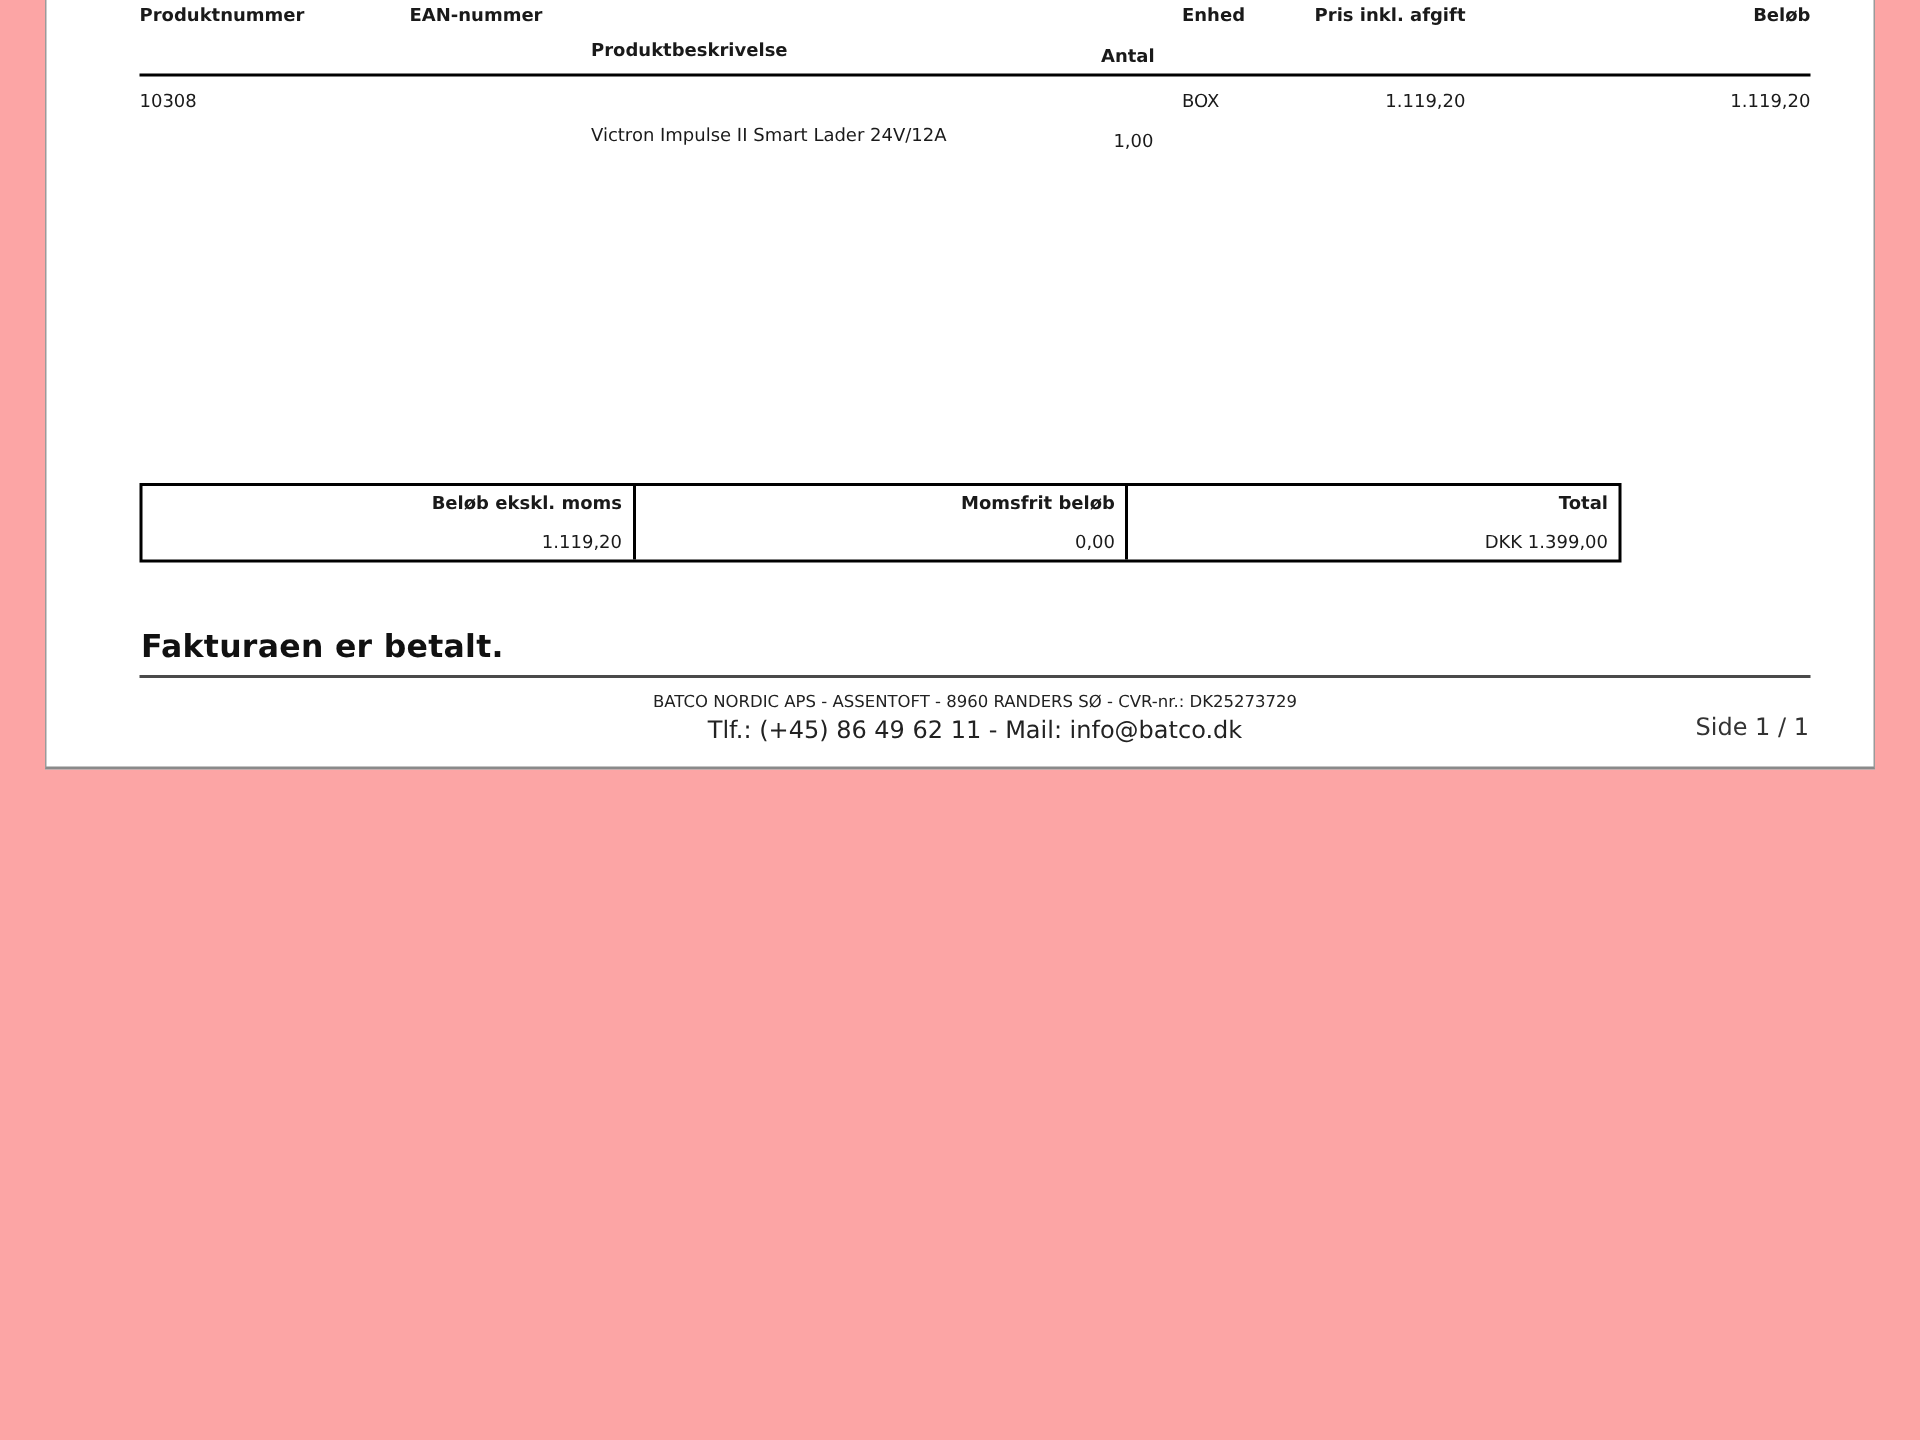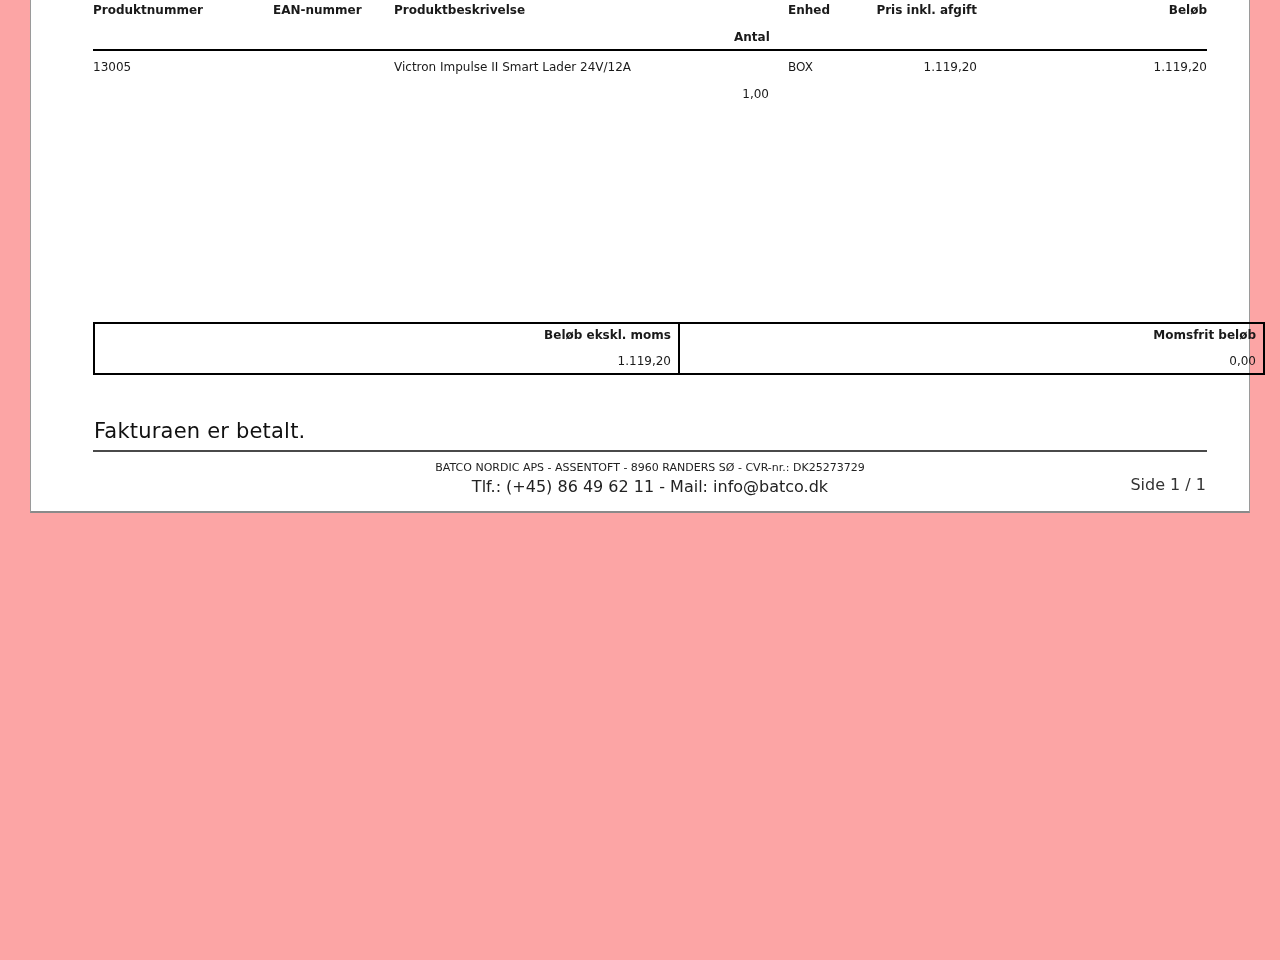--- a/index.html
+++ b/index.html
@@ -39,30 +39,30 @@
     padding-bottom: 5px;
     border-bottom: 2px solid #000000;
   }
   .items-row {
     display: flex;
     align-items: flex-start;
     padding-top: 9px;
   }
   .c1 { width: 180px; text-align: left; }
   .c2 { width: 121px; text-align: left; }
-  .c3 { width: 340px; text-align: left; }
+  .c3 { width: 340px; text-align: left; margin-top: 23px; }
   .c4 { width: 35px;  text-align: right; margin-top: 27px; }
   .c5 { width: 50px;  text-align: left; padding-left: 19px; }
   .c6 { width: 158px; text-align: right; }
   .c7 { width: 230px; text-align: right; }
   
   .totals {
     position: absolute;
     left: 62px; top: 322px;
-    width: 1172px; height: 53px;
+    width: 988px; height: 53px;
     display: flex;
     border: 2px solid #000000;
   }
   .totals-cell {
     flex: 1 1 0;
     border-right: 2px solid #000000;
     position: relative;
   }
   .totals-cell:last-child { border-right: none; }
   .totals-label {
@@ -76,21 +76,21 @@
     position: absolute;
     bottom: 5px; right: 7px;
     font-size: 12px;
     white-space: nowrap;
   }
   
   .paid-notice {
     position: absolute;
     left: 63px; top: 419px;
     font-size: 21px;
-    font-weight: normal;
+    font-weight: bold;
     color: #111111;
     letter-spacing: 0.2px;
   }
   .paid-rule {
     position: absolute;
     left: 62px; top: 450px;
     width: 1114px; height: 2px;
     background: #4a4a4a;
   }
   
@@ -127,39 +127,43 @@
       <div class="items-header">
         <div class="c1">Produktnummer</div>
         <div class="c2">EAN-nummer</div>
         <div class="c3">Produktbeskrivelse</div>
         <div class="c4">Antal</div>
         <div class="c5">Enhed</div>
         <div class="c6">Pris inkl. afgift</div>
         <div class="c7">Beløb</div>
       </div>
       <div class="items-row">
-        <div class="c1">13005</div>
+        <div class="c1">10308</div>
         <div class="c2"></div>
         <div class="c3">Victron Impulse II Smart Lader 24V/12A</div>
         <div class="c4">1,00</div>
         <div class="c5">BOX</div>
         <div class="c6">1.119,20</div>
         <div class="c7">1.119,20</div>
       </div>
     </div>
 
     <div class="totals">
       <div class="totals-cell">
         <div class="totals-label">Beløb ekskl. moms</div>
         <div class="totals-value">1.119,20</div>
       </div>
       <div class="totals-cell">
         <div class="totals-label">Momsfrit beløb</div>
         <div class="totals-value">0,00</div>
       </div>
+      <div class="totals-cell">
+        <div class="totals-label">Total</div>
+        <div class="totals-value">DKK 1.399,00</div>
+      </div>
     </div>
 
     <div class="paid-notice">Fakturaen er betalt.</div>
     <div class="paid-rule"></div>
 
     <div class="footer-line1">BATCO NORDIC APS - ASSENTOFT - 8960 RANDERS SØ - CVR-nr.: DK25273729</div>
     <div class="footer-line2">Tlf.: (+45) 86 49 62 11 - Mail: info@batco.dk</div>
     <div class="page-indicator">Side 1 / 1</div>
 
   </div>

